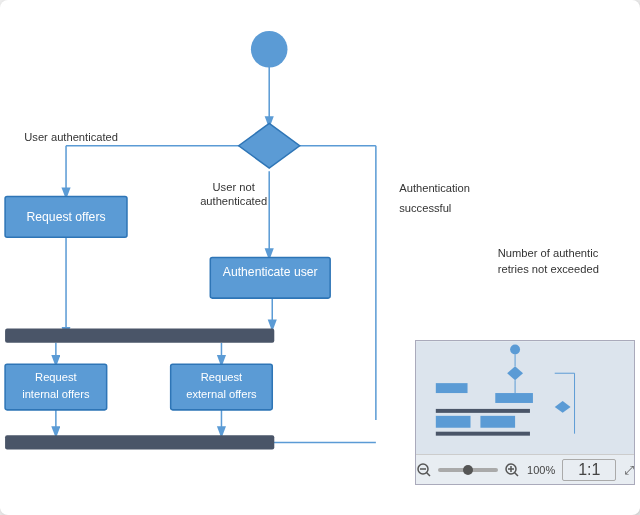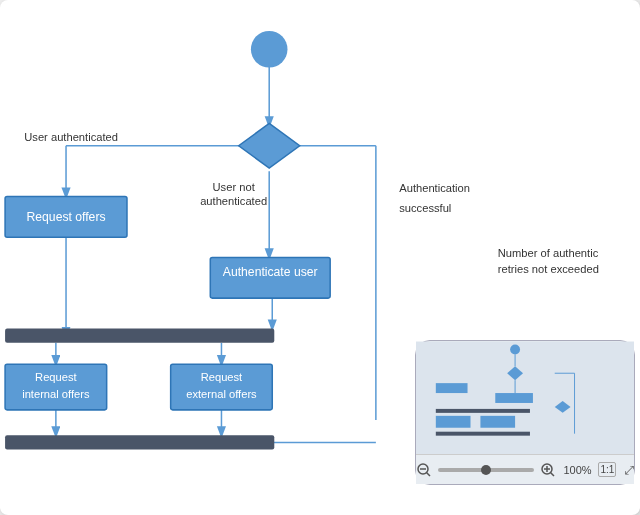--- a/index.html
+++ b/index.html
@@ -32,21 +32,21 @@
 
     
     .minimap {
       position: absolute;
       bottom: 30px;
       right: 5px;
       width: 220px;
       height: 145px;
       background: #e8edf2;
       border: 1px solid #aab;
-      border-radius: 15px;
+      border-radius: 0;
     }
 
     .minimap-inner {
       width: 100%;
       height: 100%;
       position: relative;
       overflow: hidden;
     }
 
     
@@ -95,25 +95,25 @@
     }
 
     .zoom-label {
       font-size: 11px;
       color: #444;
       min-width: 30px;
       text-align: center;
     }
 
     .zoom-fit-btn {
-      font-size: 10px;
+      font-size: 16px;
       color: #444;
       cursor: pointer;
       border: 1px solid #aaa;
-      padding: 1px 1px;
+      padding: 1px 15px;
       border-radius: 2px;
     }
   </style>
 </head>
 <body>
 
 <div class="main-canvas">
   <svg class="diagram-svg" viewBox="0 0 630 480" xmlns="http://www.w3.org/2000/svg">
 
     <line x1="265" y1="52" x2="265" y2="110" stroke="#5b9bd5" stroke-width="1.5" marker-end="url(#arrow)"></line>

